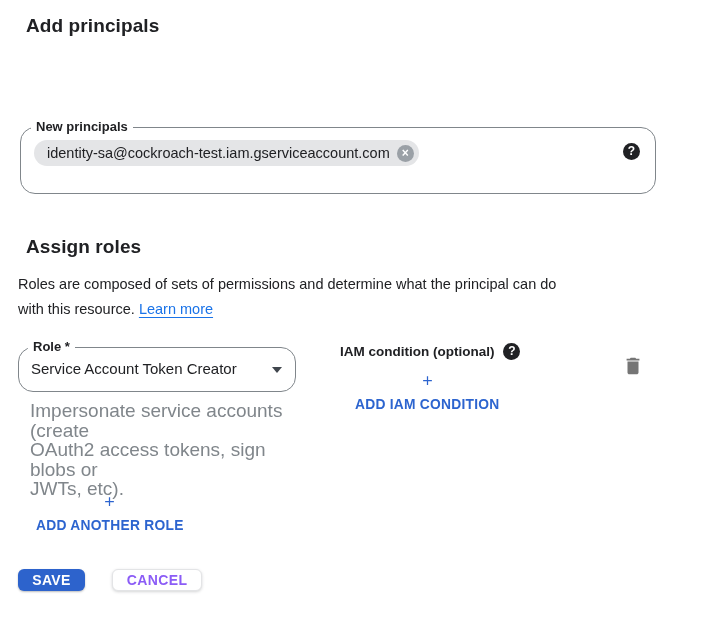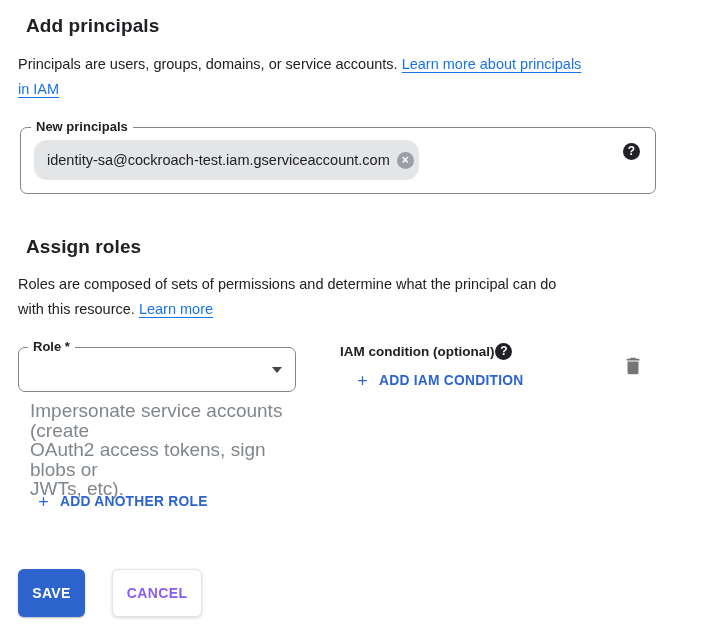--- a/index.html
+++ b/index.html
@@ -32,41 +32,41 @@
   a.link {
     color: #1a73e8;
     text-decoration: underline;
     text-underline-offset: 3px;
     cursor: pointer;
   }
   
   .outlined-field {
     position: absolute;
     border: 1px solid #80868b;
-    border-radius: 7px;
+    border-radius: 15px;
     background: #ffffff;
   }
   .float-label {
     position: absolute;
     top: -9px;
     left: 10px;
     background: #ffffff;
     padding: 0 5px;
     font-size: 13px;
     font-weight: 700;
     color: #202124;
     white-space: nowrap;
   }
   
   .principals-field { left: 20px; top: 127px; width: 636px; height: 67px; }
   .chip {
     position: absolute;
     left: 13px;
     top: 12px;
-    height: 40px;
+    height: 26px;
     display: inline-flex;
     align-items: center;
     gap: 7px;
     background: #e4e5e7;
     border-radius: 13px;
     padding: 0 5px 0 13px;
     font-size: 14.5px;
     color: #202124;
     white-space: nowrap;
   }
@@ -125,60 +125,61 @@
     font-size: 19px;
     line-height: 19.5px;
     color: #80868b;
   }
   .iam-cond-label {
     position: absolute;
     left: 340px;
     top: 343px;
     display: flex;
     align-items: center;
-    gap: 1px;
+    gap: 9px;
     font-size: 13.5px;
     font-weight: 700;
     color: #202124;
   }
   .text-button {
     position: absolute;
     display: inline-flex;
     align-items: center;
     gap: 9px;
     background: none;
     border: none;
     color: #2c64cf;
     font-size: 13.8px;
     font-weight: 700;
     letter-spacing: 0.25px;
     cursor: pointer;
     font-family: "Liberation Sans", sans-serif;
     white-space: nowrap;
+    flex-direction: column;
   }
   .add-iam-btn { left: 355px; top: 373px; }
   .add-role-btn { left: 36px; top: 494px; align-items: center; }
   .plus-icon { display: inline-block; width: 15px; height: 15px; }
   .plus-icon svg { display: block; width: 15px; height: 15px; fill: #2c64cf; }
   .trash-btn {
     position: absolute;
     left: 620px;
     top: 354px;
     width: 26px; height: 26px;
     background: none;
     border: none;
     cursor: pointer;
     padding: 0;
   }
   .trash-btn svg { width: 22px; height: 22px; fill: #757575; }
   
   .btn {
     position: absolute;
     top: 569px;
-    height: 48px;
+    height: 22px;
     border-radius: 6px;
     font-size: 14px;
     font-weight: 700;
     letter-spacing: 0.4px;
     cursor: pointer;
     font-family: "Liberation Sans", sans-serif;
   }
   .btn-save {
     left: 18px;
     width: 67px;
@@ -196,37 +197,37 @@
     box-shadow: 0 1px 3px rgba(60,64,67,0.22);
   }
 </style>
 </head>
 <body>
 
 <div class="page">
 
   <h1 class="h-title" style="top: 15px;">Add principals</h1>
 
-  <p class="para" style="top: 52px;"><span>Principals are users, groups, domains, or service accounts. </span><a class="link"><span>Learn more about principals</span><br><span>in IAM</span></a></p>
 
   <div class="outlined-field principals-field">
     <span class="float-label">New principals</span>
     <div class="chip">
       <span>identity-sa@cockroach-test.iam.gserviceaccount.com</span>
       <button class="chip-close">×</button>
     </div>
     <span class="help-badge principals-help">?</span>
   </div>
 
   <h2 class="h-title" style="top: 236px;">Assign roles</h2>
 
   <p class="para" style="top: 272px;"><span>Roles are composed of sets of permissions and determine what the principal can do</span><br><span>with this resource. </span><a class="link">Learn more</a></p>
 
   <div class="outlined-field role-field">
     <span class="float-label role-label">Role *</span>
+    <span class="role-value">Service Account Token Creator</span>
     <span class="caret-down"></span>
   </div>
 
   <div class="role-helper"><span>Impersonate service accounts (create</span><br><span>OAuth2 access tokens, sign blobs or</span><br><span>JWTs, etc).</span></div>
 
   <div class="iam-cond-label">
     <span>IAM condition (optional)</span>
     <span class="help-badge">?</span>
   </div>
 

